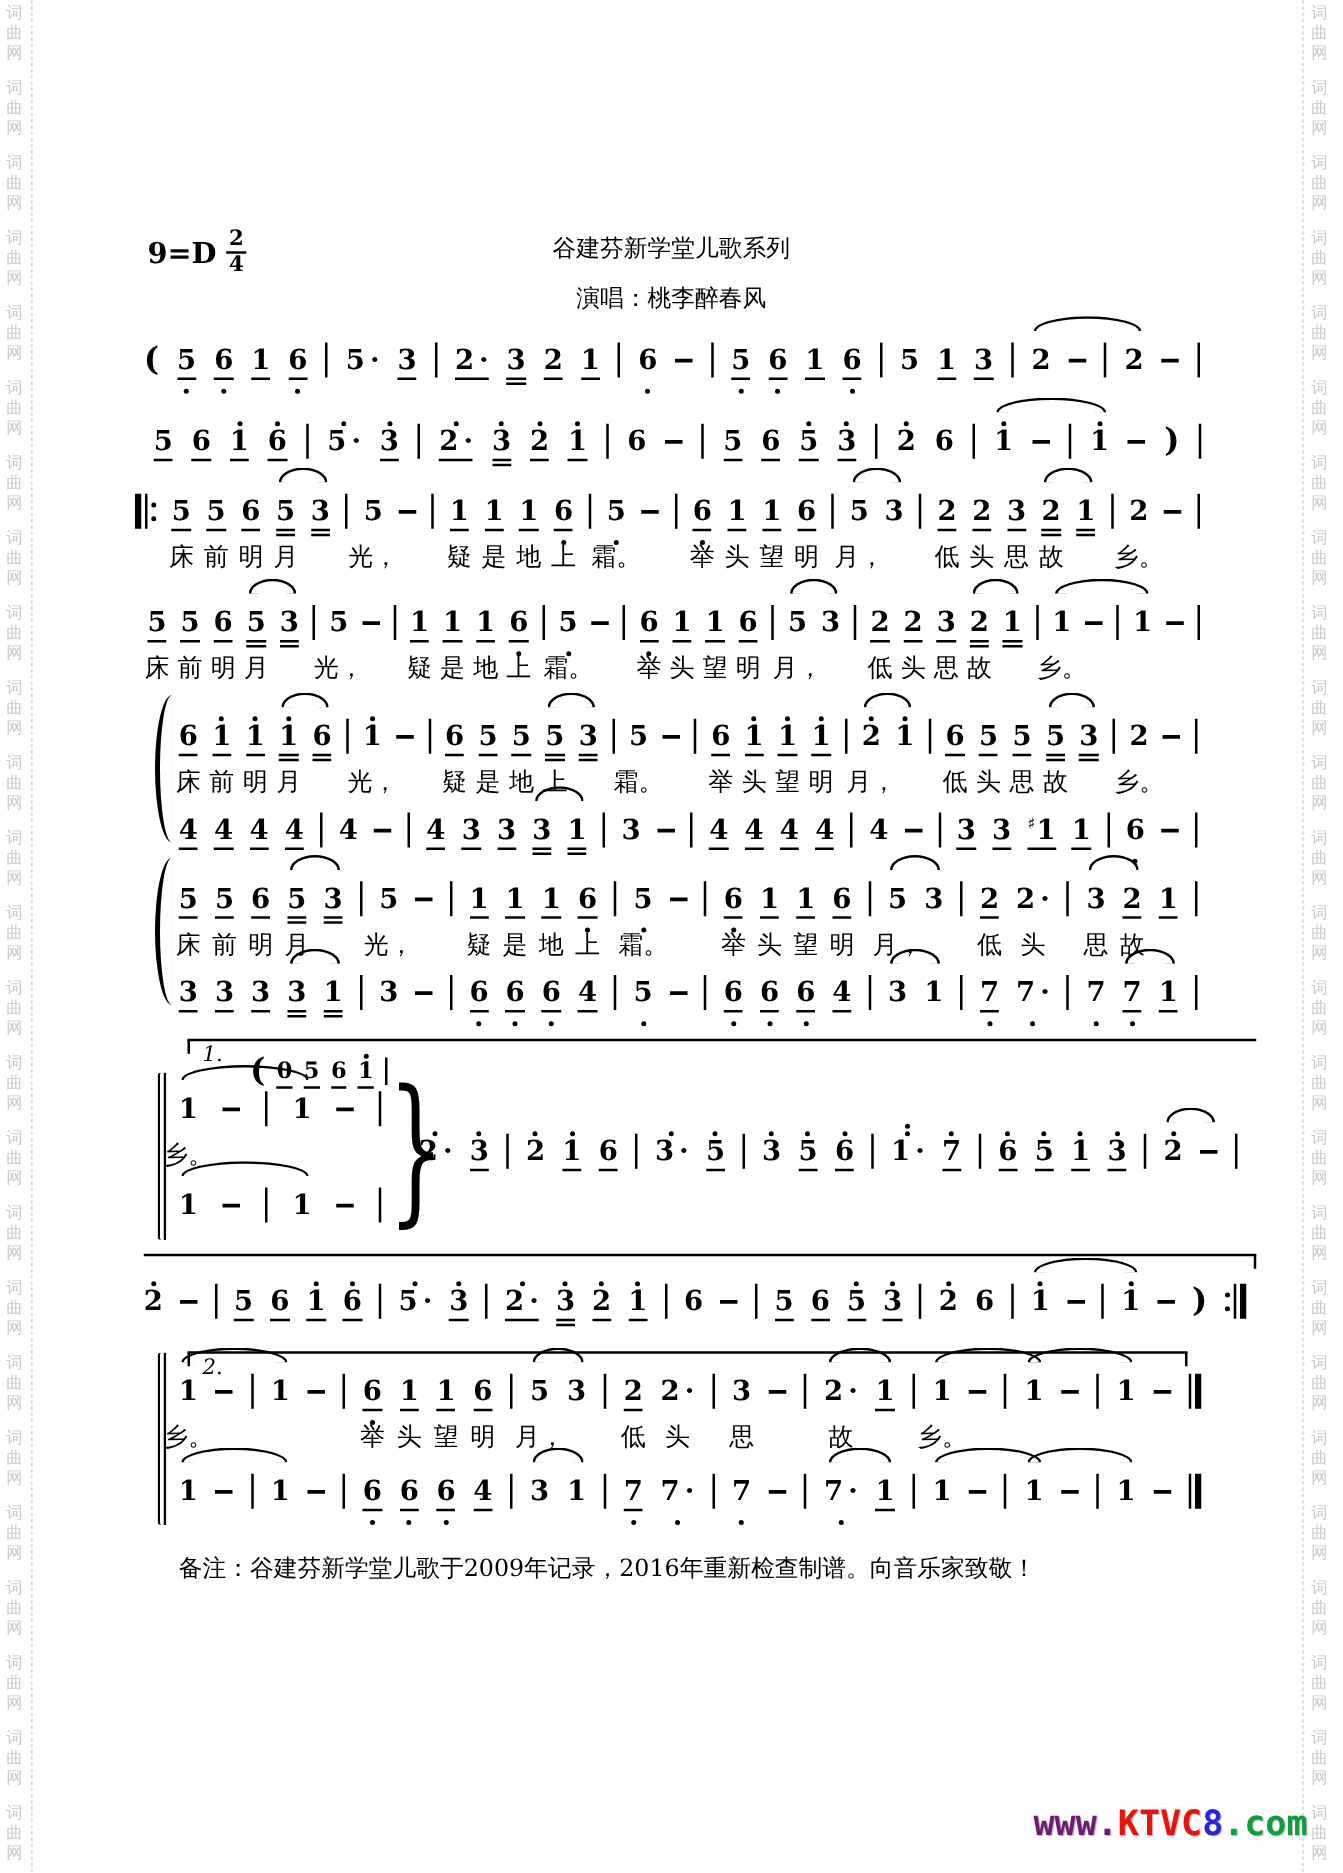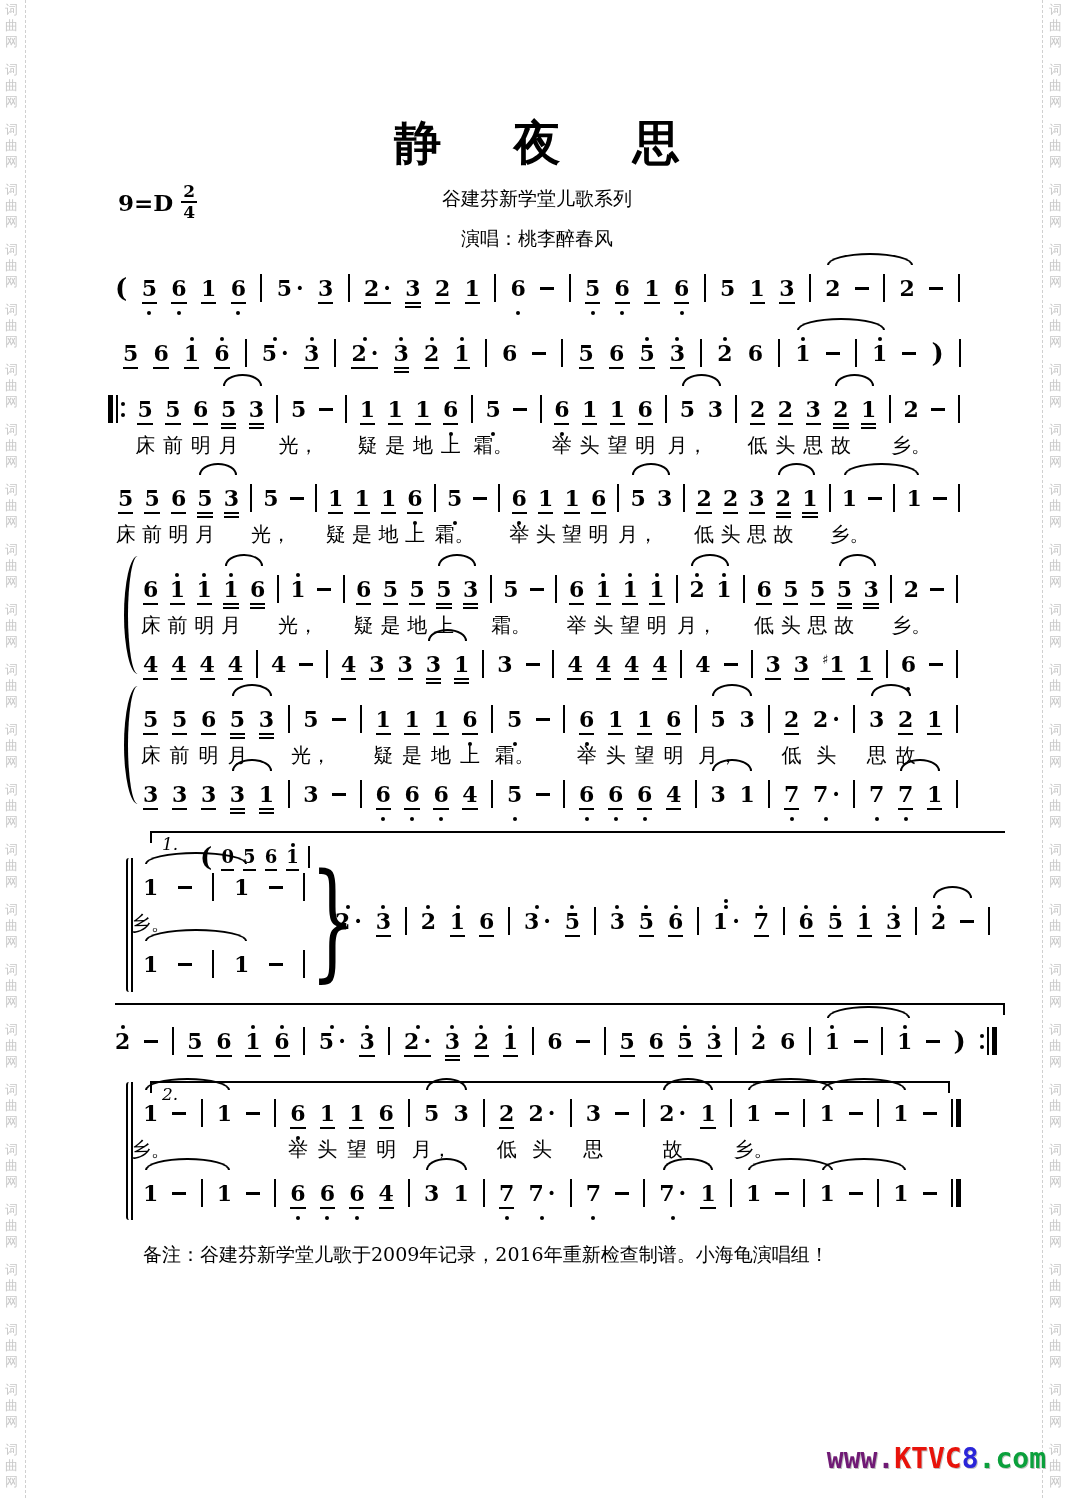--- a/index.html
+++ b/index.html
@@ -220,21 +220,20 @@
       <span style="top: 1339px; left: 0px;">曲</span>
       <span style="top: 1355px; left: 0px;">网</span>
       <span style="top: 1383px; left: 0px;">词</span>
       <span style="top: 1399px; left: 0px;">曲</span>
       <span style="top: 1415px; left: 0px;">网</span>
       <span style="top: 1443px; left: 0px;">词</span>
       <span style="top: 1459px; left: 0px;">曲</span>
       <span style="top: 1475px; left: 0px;">网</span>
     </div>
 
-  <div class="title">静 夜 思</div>
   <div class="keysig">
     <span>9=D</span>
     <span class="frac">
       <span class="fn">2</span>
       <span class="fd">4</span>
     </span>
   </div>
   <div class="series">谷建芬新学堂儿歌系列</div>
   <div class="performer">演唱：桃李醉春风</div>
 
@@ -4461,16 +4460,16 @@
         <div class="ul"></div>
         <div class="lo"></div>
       </div>
       <div class="arc" style="left: 2.25px; width: 84.5px;"></div>
       <div class="arc" style="left: 283.25px; width: 40.5px;"></div>
       <div class="arc" style="left: 520.05px; width: 49.7px;"></div>
       <div class="arc" style="left: 605.25px; width: 84.5px;"></div>
       <div class="arc" style="left: 679.25px; width: 83.5px;"></div>
     </div>
 
-  <div class="remark">备注：谷建芬新学堂儿歌于2009年记录，2016年重新检查制谱。小海龟演唱组！</div>
+  <div class="remark">备注：谷建芬新学堂儿歌于2009年记录，2016年重新检查制谱。向音乐家致敬！</div>
   <div class="logo"><span style="color: #701a75;">www.</span><span style="color: rgb(232, 19, 11);">KTVC</span><span style="color: rgb(42, 37, 217);">8</span><span style="color: rgb(11, 160, 60);">.com</span></div>
 
 </div>
 
 </body></html>

